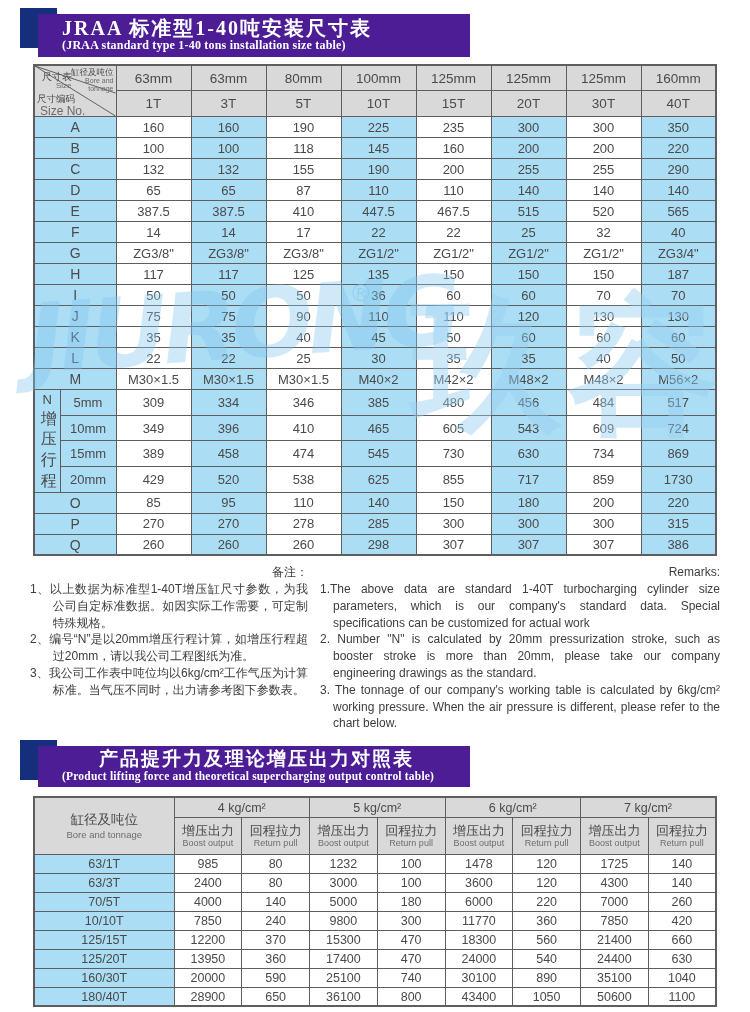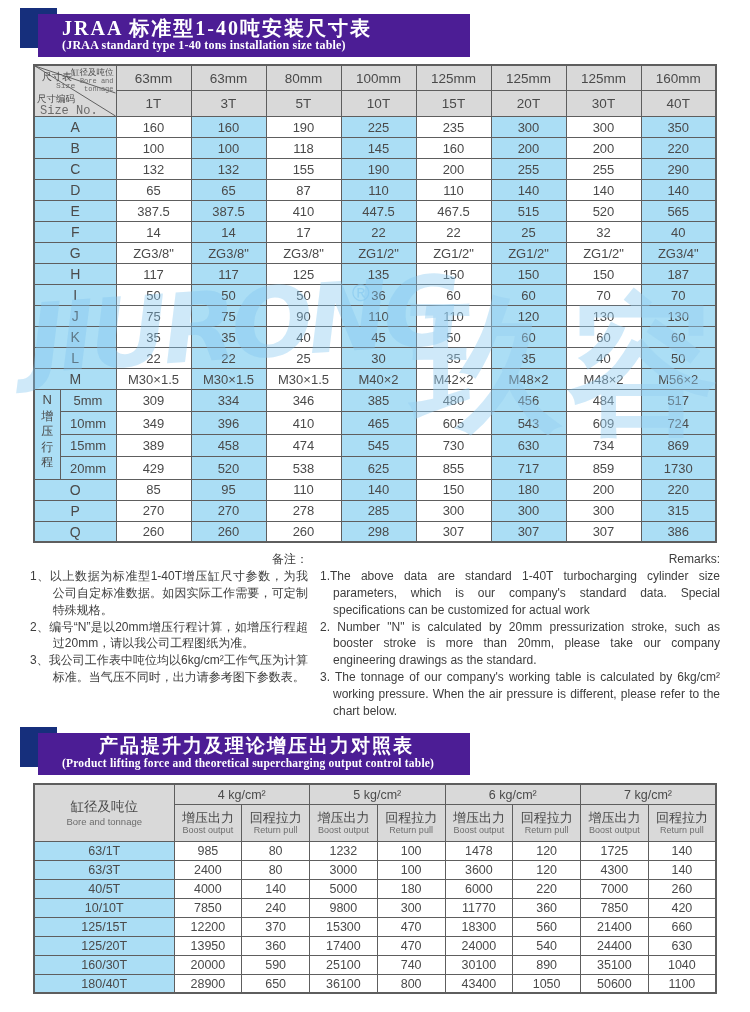--- a/index.html
+++ b/index.html
@@ -24,27 +24,27 @@
   
   .t1wrap { position:relative; }
   #table1 thead th { background:#d9d9d9; height:24px; font-size:13.5px; }
   #table1 tbody th, #table1 tbody td { height:21px; font-size:13px; }
   #table1 .lbl  { background:#abdef5; font-size:14px; }
   #table1 .sub  { background:#abdef5; font-size:13px; }
   #table1 .cb { background:#abdef5; }
   #table1 .cw { background:#ffffff; }
   #table1 .nlab { background:#abdef5; vertical-align:top; padding-top:2px; }
   #table1 .nlab .ncode { font-size:13px; line-height:1.2; }
-  #table1 .nlab .vt { width:13px; margin:1px auto 8px; word-break:break-all; line-height:1.3; font-size:12px; }
+  #table1 .nlab .vt { width:13px; margin:1px auto 0; word-break:break-all; line-height:1.3; font-size:16px; }
 
   
   .cornercell { padding:0; background:#d9d9d9; }
   .corner { position:relative; width:100%; height:50px; background:#d9d9d9; }
   .corner svg { position:absolute; left:0; top:0; width:100%; height:100%; }
-  .ck { position:absolute; color:#4a4a4a; white-space:nowrap;font-family:Liberation Mono, monospace; }
+  .ck { position:absolute; color:#4a4a4a; white-space:nowrap; }
   .czh1 { left:7px;  top:4px;  font-size:10px; }
   .cen1 { left:21px; top:15px; font-size:8px;  color:#6a6a6a; }
   .czh2 { right:2px; top:1px;  font-size:8.5px; }
   .cen2 { right:2px; top:11px; font-size:7px; color:#6a6a6a; text-align:right; line-height:1.15; }
   .czh3 { left:2px;  top:27px; font-size:9.5px; }
   .cen3 { left:5px;  top:38px; font-size:12px; color:#6a6a6a; }
 
   
   .wm { position:absolute; left:0; top:0; right:0; bottom:0; pointer-events:none; overflow:hidden; }
   .wm-logo { position:absolute; left:28px; top:205px; font-family:"DejaVu Sans", sans-serif;
@@ -473,21 +473,21 @@
           <td>2400</td>
           <td>80</td>
           <td>3000</td>
           <td>100</td>
           <td>3600</td>
           <td>120</td>
           <td>4300</td>
           <td>140</td>
         </tr>
         <tr>
-          <th>40/5T</th>
+          <th>70/5T</th>
           <td>4000</td>
           <td>140</td>
           <td>5000</td>
           <td>180</td>
           <td>6000</td>
           <td>220</td>
           <td>7000</td>
           <td>260</td>
         </tr>
         <tr>

